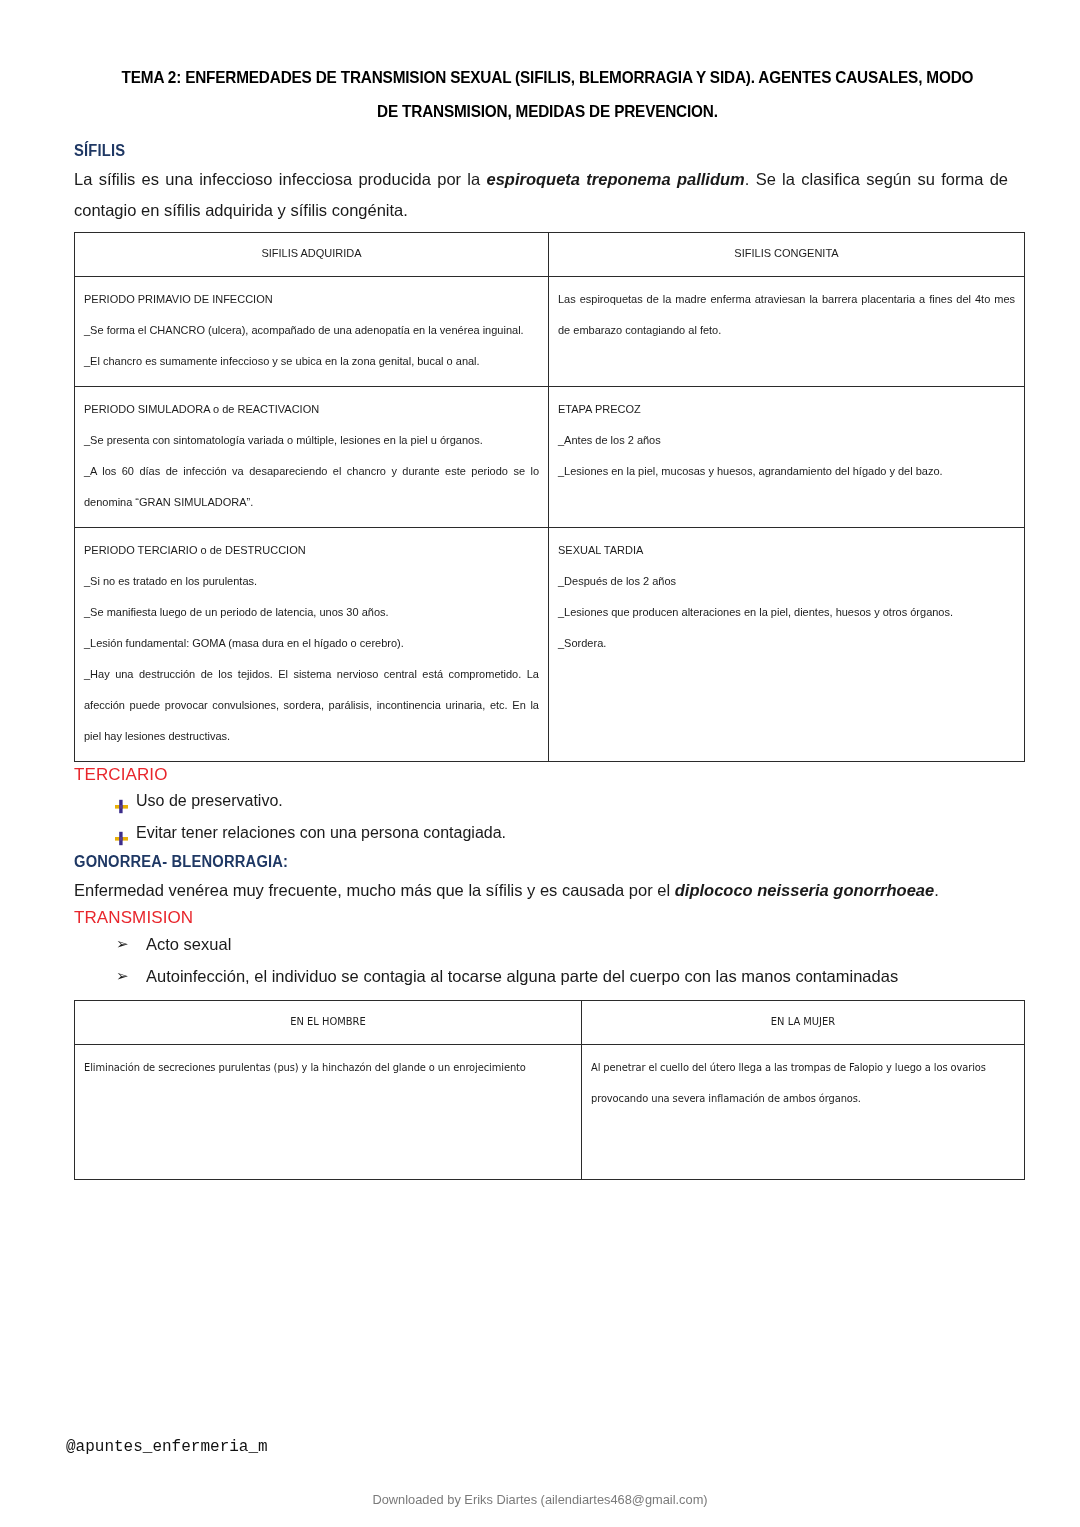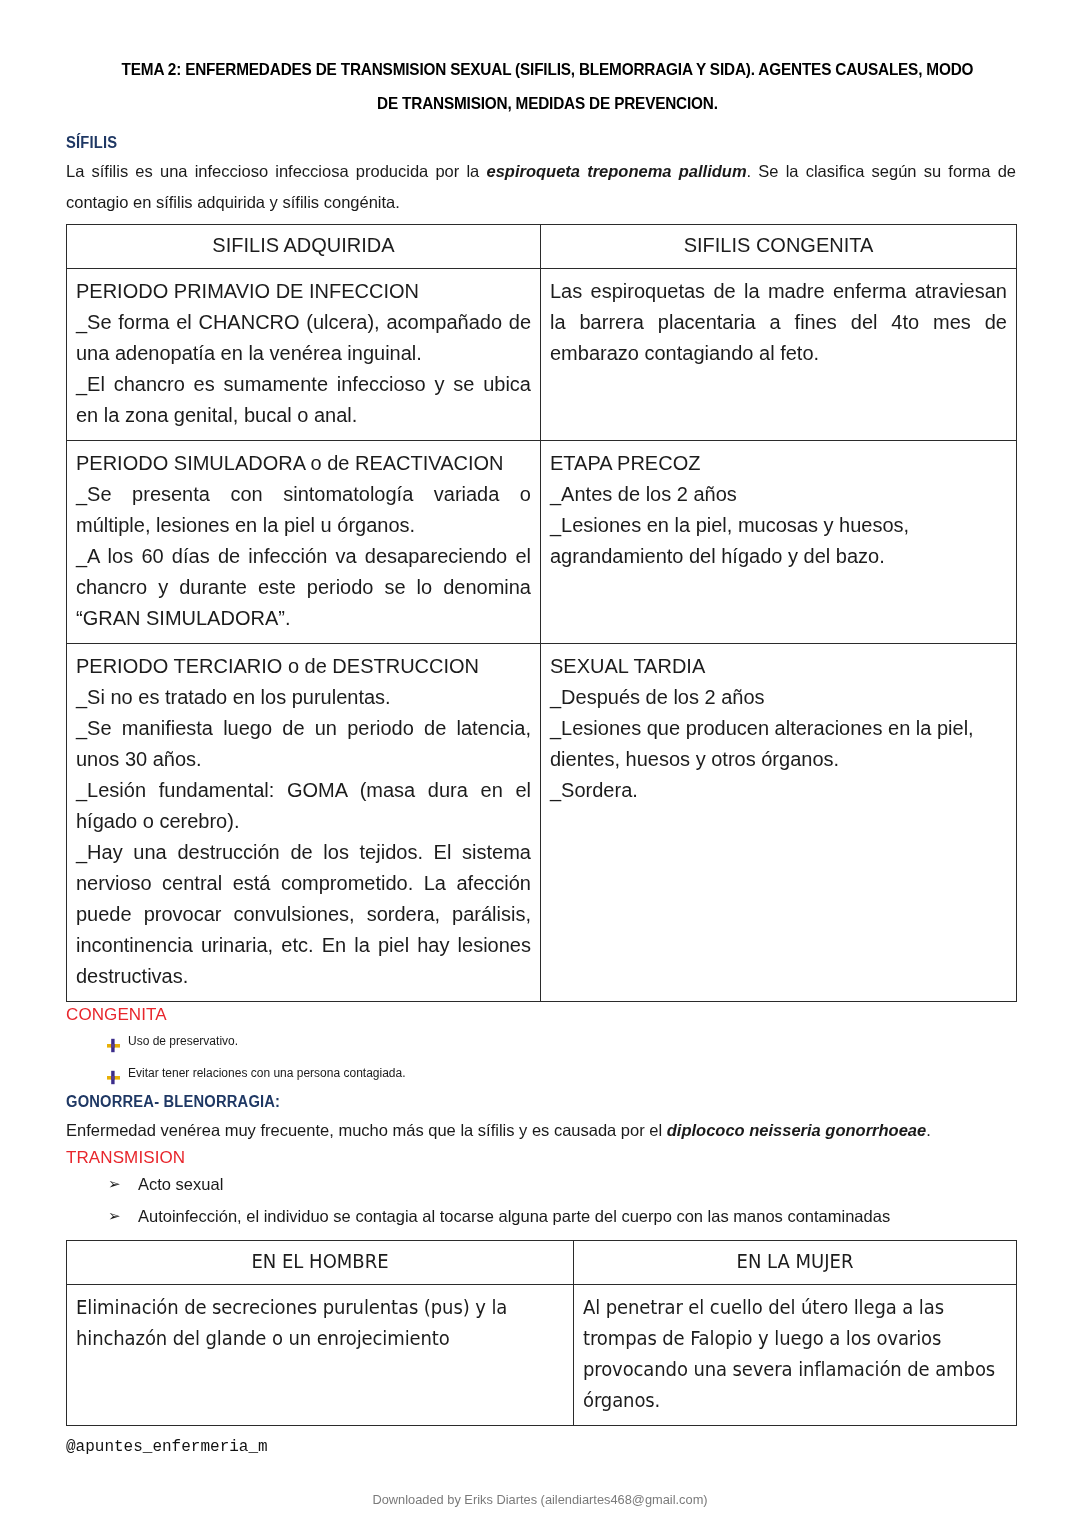--- a/index.html
+++ b/index.html
@@ -13,21 +13,21 @@
     font-family: "Liberation Sans", sans-serif;
     color: #000000;
     position: relative;
     overflow: hidden;
   }
   .page {
     position: relative;
     width: 1080px;
     height: 1527px;
     box-sizing: border-box;
-    padding: 0;
+    padding: 8px;
   }
 
   
   .doc-title {
     margin: 0;
     padding: 52px 62px 0 78px;
     text-align: center;
     font-family: "Liberation Sans Narrow", "Liberation Sans", sans-serif;
     font-weight: bold;
     font-size: 16.5px;
@@ -78,21 +78,21 @@
   table.doc-table {
     border-collapse: collapse;
     width: 950px;
     margin: 0;
     table-layout: fixed;
   }
   table.doc-table td, table.doc-table th {
     border: 1.3px solid #2b2b2b;
     vertical-align: top;
     padding: 7px 9px 9px 9px;
-    font-size: 20px;
+    font-size: 11px;
     line-height: 31px;
     font-weight: normal;
     color: #1c1c1c;
   }
   table.doc-table th {
     text-align: center;
     padding: 5px 9px 7px 9px;
     font-weight: normal;
   }
   .t1 td, .t1 th { font-family: "Liberation Sans", sans-serif; }
@@ -113,21 +113,21 @@
 
   
   ul.plus-list, ul.chev-list {
     list-style: none;
     margin: 0;
     padding: 0;
   }
   ul.plus-list li {
     position: relative;
     padding: 0 0 0 62px;
-    font-size: 12px;
+    font-size: 16px;
     line-height: 32px;
     color: #1a1a1a;
   }
   ul.plus-list li .bullet-plus {
     position: absolute;
     left: 40px;
     top: 8px;
     width: 15px;
     height: 15px;
     display: block;
@@ -232,21 +232,21 @@
           <td>
             <span class="cellhead">SEXUAL TARDIA</span>
             <span class="cellline">_Después de los 2 años</span>
             <span class="cellline">_Lesiones que producen alteraciones en la piel, dientes, huesos y otros órganos.</span>
             <span class="cellline">_Sordera.</span>
           </td>
         </tr>
       </tbody>
     </table>
 
-    <div class="heading-red" style="margin-top:3px">CONGENITA</div>
+    <div class="heading-red" style="margin-top:3px">TERCIARIO</div>
 
     <ul class="plus-list">
       <li>
         <span class="bullet-plus">
           <svg width="15" height="15" viewBox="0 0 15 15" xmlns="http://www.w3.org/2000/svg">
             <rect x="1" y="6" width="13" height="3.6" fill="#E8B007"></rect>
             <rect x="5.2" y="0.8" width="3.4" height="13.4" fill="#3B2C8A"></rect>
             <rect x="5.2" y="6" width="3.4" height="3.6" fill="#5a3f8f"></rect>
           </svg>
         </span>

